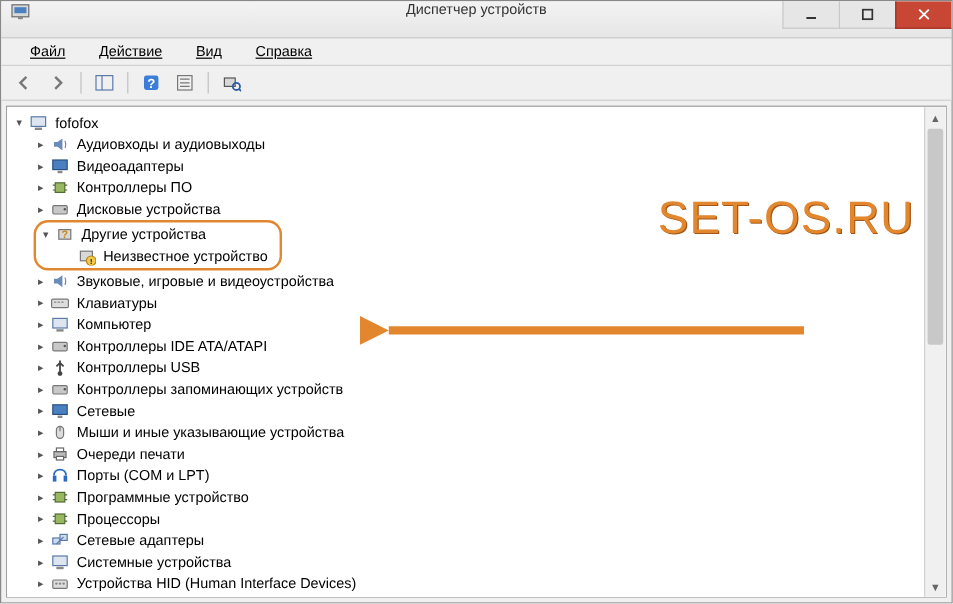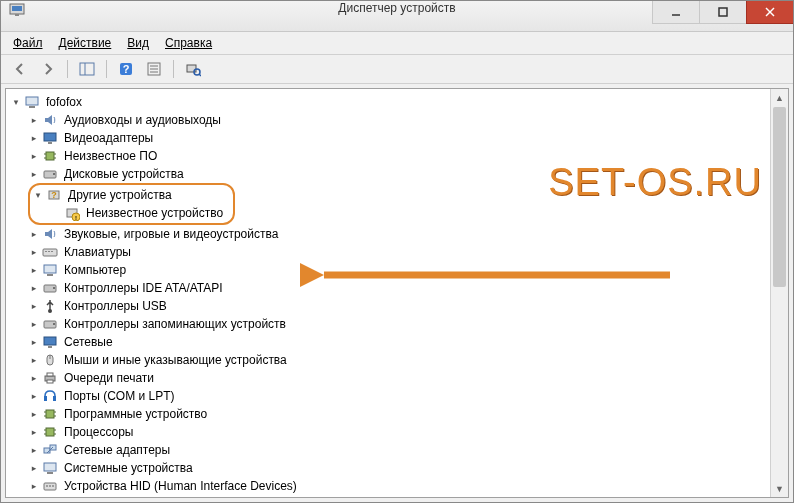--- a/index.html
+++ b/index.html
@@ -72,21 +72,21 @@
     display: flex;
     align-items: center;
     padding: 0 6px;
     gap: 4px;
     border-bottom: 1px solid #d0d0d0;
   }
   .menu-item {
     padding: 2px 6px;
     font-size: 12px;
   }
-  .menu-item .ul { text-decoration: underline; }
+  .menu-item .ul { text-decoration: underline; margin-left: 12px; }
 
   
   .toolbar {
     height: 28px;
     background: #f0f0f0;
     display: flex;
     align-items: center;
     padding: 0 6px;
     gap: 2px;
     border-bottom: 1px solid #d0d0d0;
@@ -299,21 +299,21 @@
     <span class="expander">▸</span>
     <span class="node-icon">
             <svg viewBox="0 0 16 16">
               <rect x="4" y="4" width="8" height="8" fill="#97b860" stroke="#526a35"></rect>
               <line x1="2" y1="6" x2="4" y2="6" stroke="#526a35"></line>
               <line x1="2" y1="10" x2="4" y2="10" stroke="#526a35"></line>
               <line x1="12" y1="6" x2="14" y2="6" stroke="#526a35"></line>
               <line x1="12" y1="10" x2="14" y2="10" stroke="#526a35"></line>
             </svg>
           </span>
-    <span class="label">Неизвестное ПО</span>
+    <span class="label">Контроллеры ПО</span>
   </div>
         <div class="node" style="padding-left:18px">
     <span class="expander">▸</span>
     <span class="node-icon">
             <svg viewBox="0 0 16 16">
               <rect x="2" y="5" width="12" height="7" rx="1" fill="#c8c8c8" stroke="#777"></rect>
               <circle cx="12" cy="8" r="1" fill="#555"></circle>
             </svg>
           </span>
     <span class="label">Дисковые устройства</span>

